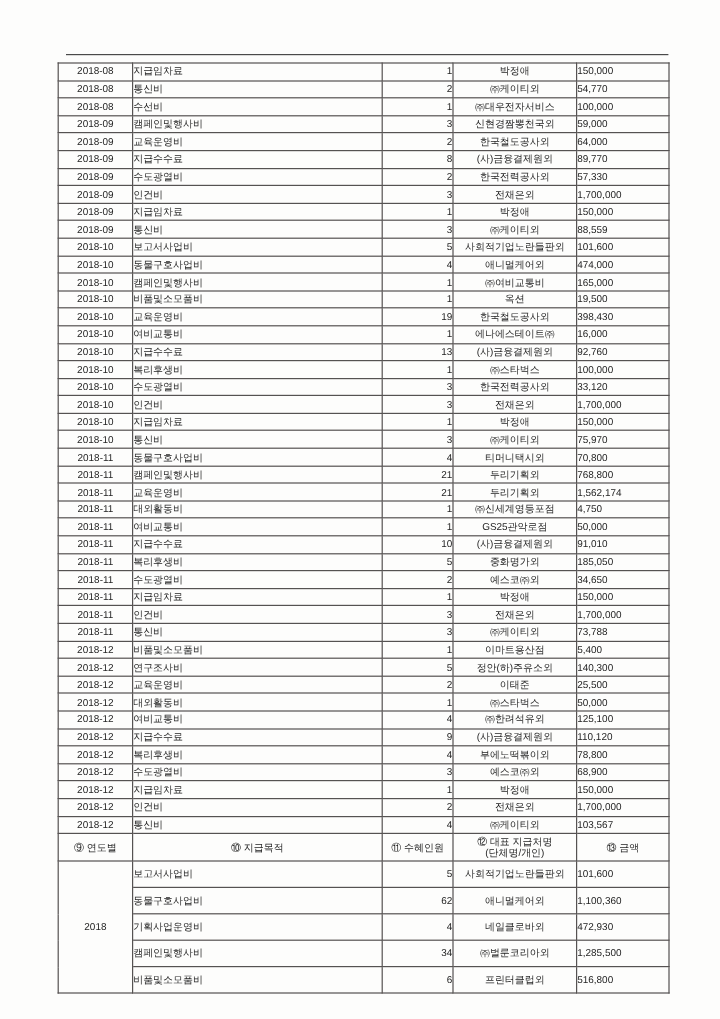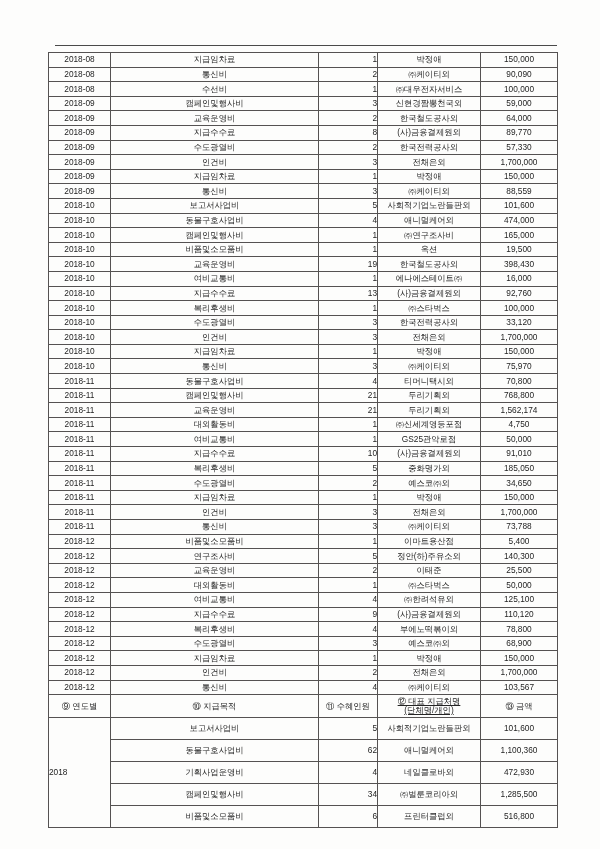--- a/index.html
+++ b/index.html
@@ -30,35 +30,35 @@
     padding:0;
     font-size:8.3px;
     font-weight:normal;
     color:#242424;
     line-height:1.05;
     overflow:hidden;
     white-space:nowrap;
   }
   #detail-body tr{height:14.6px;}
   .c-year{text-align:center;}
-  .c-purpose{text-align:center;padding-left:5px;}
+  .c-purpose{text-align:left;padding-left:5px;}
   .c-count{text-align:right;padding-right:5px;}
   .c-payee{text-align:center;padding-left:4px;}
-  .c-amount{text-align:center;padding-right:8px;}
+  .c-amount{text-align:left;padding-right:8px;}
   .header-row th{
     height:22px;
     text-align:center;
     vertical-align:middle;
     border-top:1.5px solid #444242;
     border-bottom:1.5px solid #444242;
     white-space:normal;
   }
-  .header-row th div{line-height:1.15;text-decoration:underline;}
+  .header-row th div{line-height:1.15;}
   .summary-row td{height:21px;}
-  .summary-year{vertical-align:middle;}
+  .summary-year{text-align:center;vertical-align:middle;}
 </style>
 </head>
 <body>
 
 <div class="page">
   <div class="stray-line"></div>
 
   <table class="ledger">
     <colgroup>
       <col style="width:62px">
@@ -74,21 +74,21 @@
           <td class="c-purpose">지급임차료</td>
           <td class="c-count">1</td>
           <td class="c-payee">박정애</td>
           <td class="c-amount">150,000</td>
         </tr>
         <tr>
           <td class="c-year">2018-08</td>
           <td class="c-purpose">통신비</td>
           <td class="c-count">2</td>
           <td class="c-payee">㈜케이티외</td>
-          <td class="c-amount">90,090</td>
+          <td class="c-amount">54,770</td>
         </tr>
         <tr>
           <td class="c-year">2018-08</td>
           <td class="c-purpose">수선비</td>
           <td class="c-count">1</td>
           <td class="c-payee">㈜대우전자서비스</td>
           <td class="c-amount">100,000</td>
         </tr>
         <tr>
           <td class="c-year">2018-09</td>
@@ -150,21 +150,21 @@
           <td class="c-year">2018-10</td>
           <td class="c-purpose">동물구호사업비</td>
           <td class="c-count">4</td>
           <td class="c-payee">애니멀케어외</td>
           <td class="c-amount">474,000</td>
         </tr>
         <tr>
           <td class="c-year">2018-10</td>
           <td class="c-purpose">캠페인및행사비</td>
           <td class="c-count">1</td>
-          <td class="c-payee">㈜연구조사비</td>
+          <td class="c-payee">㈜여비교통비</td>
           <td class="c-amount">165,000</td>
         </tr>
         <tr>
           <td class="c-year">2018-10</td>
           <td class="c-purpose">비품및소모품비</td>
           <td class="c-count">1</td>
           <td class="c-payee">옥션</td>
           <td class="c-amount">19,500</td>
         </tr>
         <tr>

